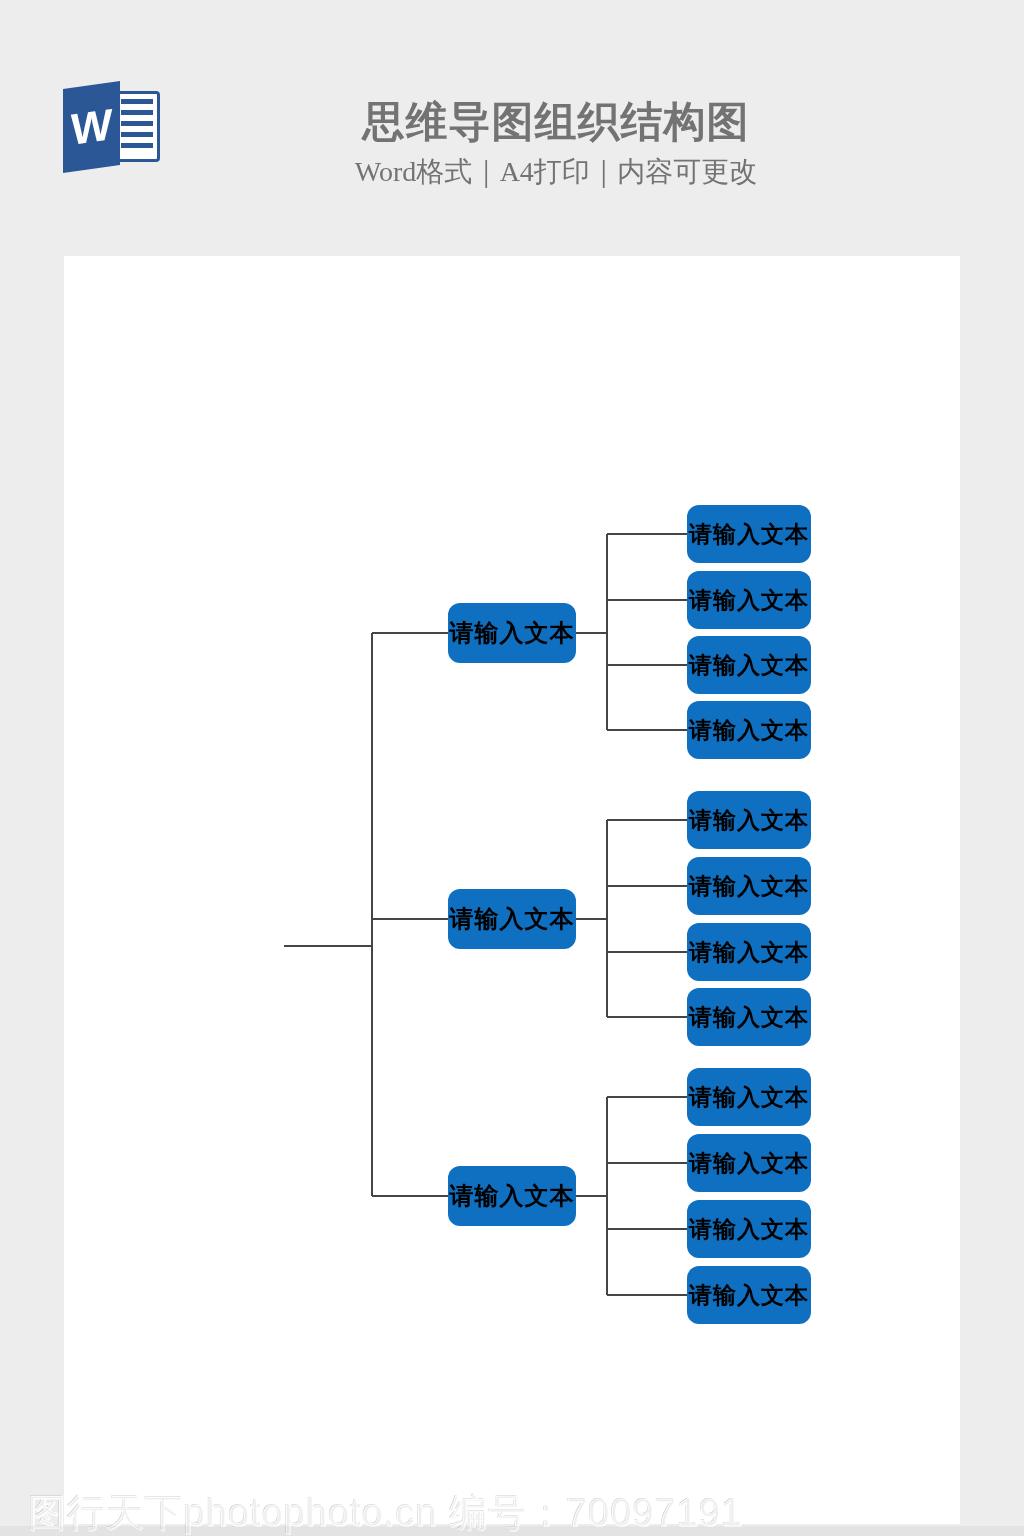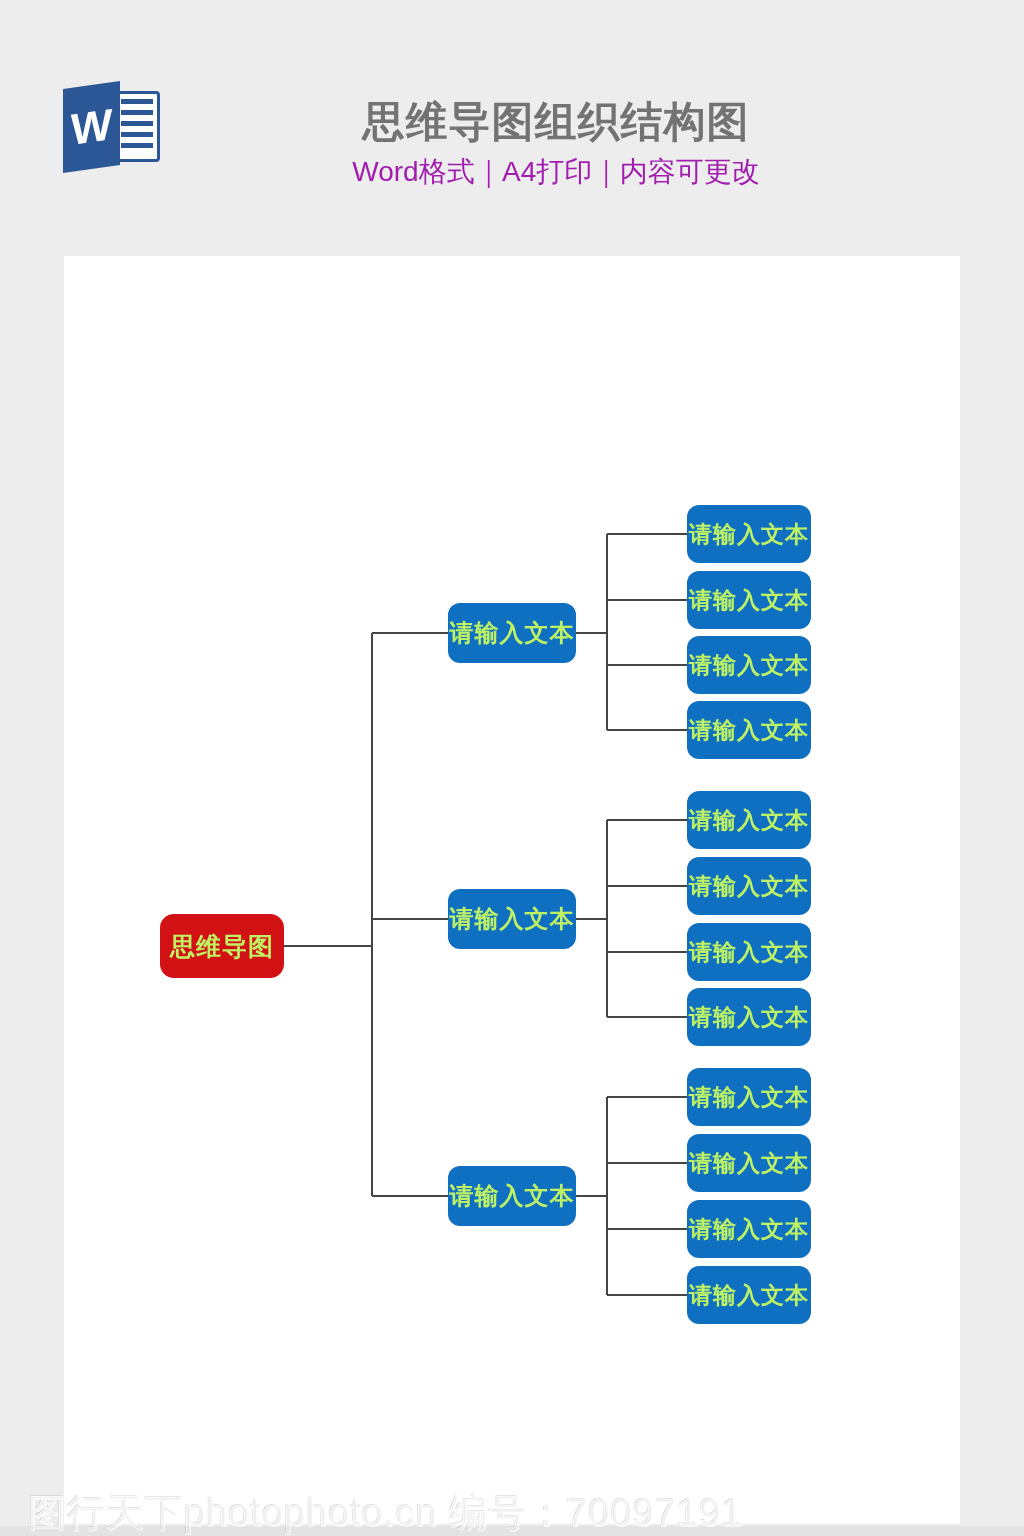--- a/index.html
+++ b/index.html
@@ -24,32 +24,32 @@
     display:flex;align-items:center;justify-content:center;
     color:#fff;font-weight:bold;font-size:44px;
   }
   .titles{position:absolute;left:306px;top:0;width:500px;text-align:center;}
   .page-title{
     margin:0;position:absolute;top:94px;left:0;width:100%;
     font-size:42px;font-weight:bold;color:#737373;letter-spacing:1px;white-space:nowrap;
   }
   .page-subtitle{
     margin:0;position:absolute;top:153px;left:0;width:100%;
-    font-size:28px;color:#a21caf;white-space:nowrap;
+    font-size:28px;color:#737373;white-space:nowrap;font-family:Liberation Serif, serif;
   }
   
   .page{
     position:absolute;left:64px;top:256px;width:896px;height:1268px;
     background:#ffffff;
   }
   .page svg{position:absolute;left:0;top:0;}
   
   .node{
     position:absolute;display:flex;align-items:center;justify-content:center;
-    color:#bef264;font-weight:bold;white-space:nowrap;letter-spacing:1px;
+    color:#000000;font-weight:bold;white-space:nowrap;letter-spacing:1px;
     box-sizing:border-box;
   }
   .node.root{
     width:124px;height:64px;background:#d21114;border-radius:14px;font-size:25px;
   }
   .node.parent{
     width:128px;height:60px;background:#0f70c1;border-radius:12px;font-size:24px;
   }
   .node.child{
     width:124px;height:58px;background:#0f70c1;border-radius:12px;font-size:23px;
@@ -115,21 +115,20 @@
       <line x1="543" y1="696" x2="623" y2="696"></line>
       <line x1="543" y1="761" x2="623" y2="761"></line>
 
       <line x1="543" y1="841" x2="623" y2="841"></line>
       <line x1="543" y1="907" x2="623" y2="907"></line>
       <line x1="543" y1="973" x2="623" y2="973"></line>
       <line x1="543" y1="1039" x2="623" y2="1039"></line>
     </g>
   </svg>
 
-  <div class="node root" style="left:96px;top:658px;">思维导图</div>
 
   <div class="node parent" style="left:384px;top:347px;">请输入文本</div>
   <div class="node parent" style="left:384px;top:633px;">请输入文本</div>
   <div class="node parent" style="left:384px;top:910px;">请输入文本</div>
 
   <div class="node child" style="left:623px;top:249px;">请输入文本</div>
   <div class="node child" style="left:623px;top:315px;">请输入文本</div>
   <div class="node child" style="left:623px;top:380px;">请输入文本</div>
   <div class="node child" style="left:623px;top:445px;">请输入文本</div>
 

